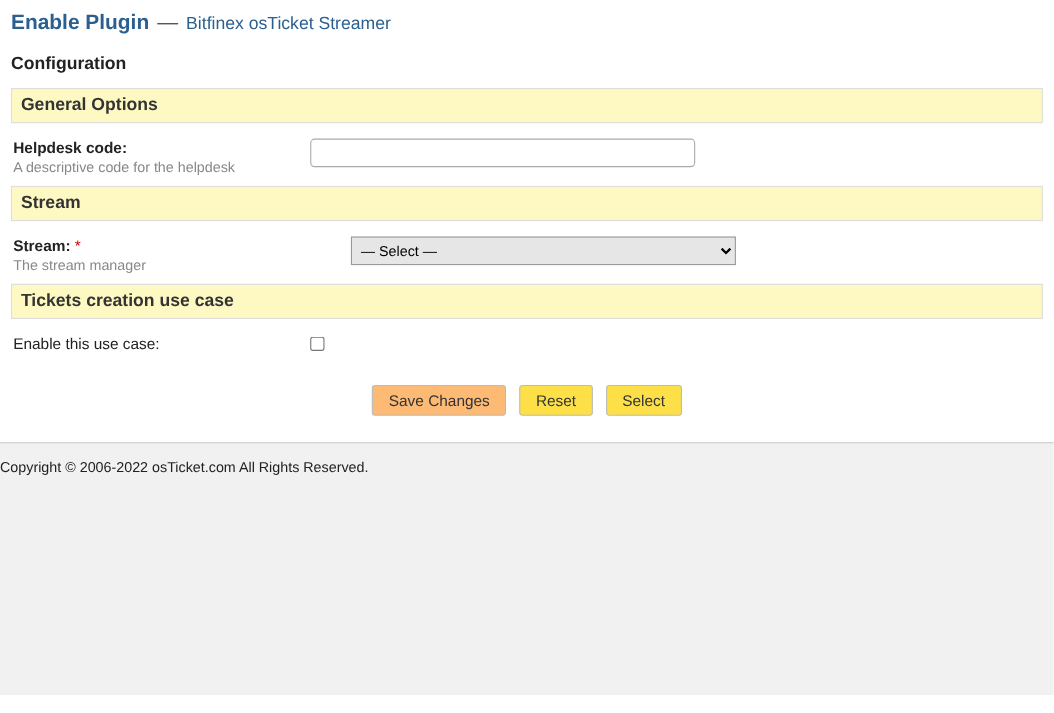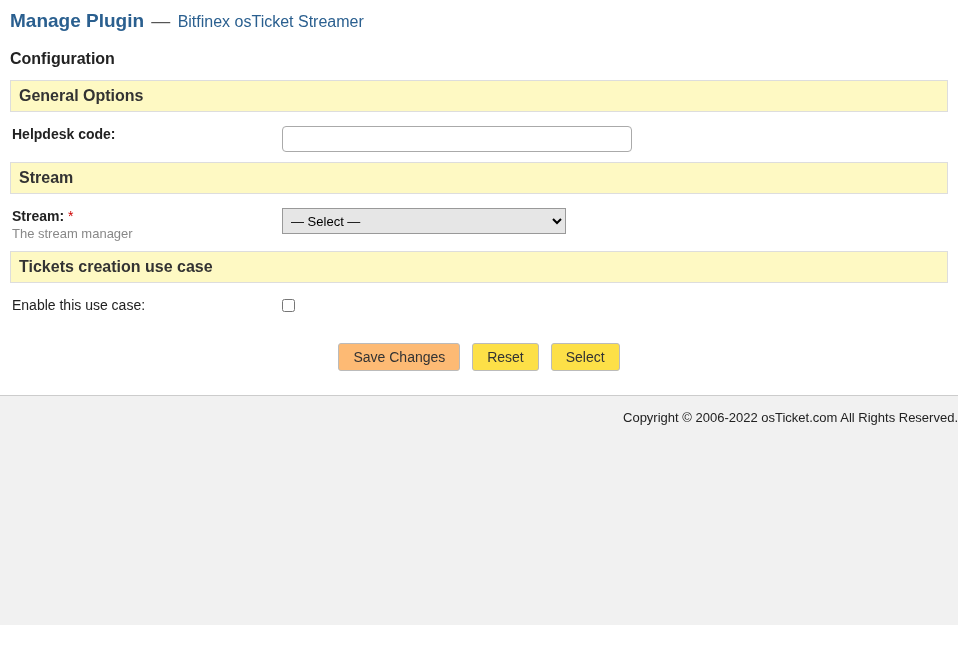--- a/index.html
+++ b/index.html
@@ -73,26 +73,27 @@
     }
     input[type="text"].text-input {
       width: 350px;
       height: 26px;
       border: 1px solid #aaa;
       border-radius: 4px;
       padding: 2px 6px;
       font-size: 14px;
     }
     select.select-input {
-      width: 284px;
+      width: 350px;
       height: 26px;
       border: 1px solid #999;
       background: #e6e6e6;
       font-size: 13px;
       padding: 2px 4px;
+      margin-left: 37px;
     }
     input[type="checkbox"].checkbox-input {
       margin-top: 2px;
     }
     .button-bar {
       text-align: center;
       margin-top: 18px;
       padding-bottom: 14px;
     }
     .btn {
@@ -105,45 +106,46 @@
       color: #333;
       cursor: pointer;
       margin: 0 4px;
     }
     .btn.primary {
       background: #fdba74;
     }
     .footer-area {
       width: 958px;
       background: #f1f1f1;
-      text-align: right;
+      text-align: left;
       font-size: 13px;
       color: #222;
       padding: 14px 0 200px 0;
       border-top: 1px solid #ccc;
     }
   </style>
 </head>
 <body>
 
 <div class="page">
 
   <div class="page-title">
-    <span>Manage Plugin</span>
+    <span>Enable Plugin</span>
     <span class="dash">—</span>
     <span class="plugin-name">Bitfinex osTicket Streamer</span>
   </div>
 
   <div class="subheading">Configuration</div>
 
   <div class="section-header">General Options</div>
 
   <div class="field-row">
     <div class="field-label-col">
       <div class="field-label">Helpdesk code:</div>
+      <div class="field-hint">A descriptive code for the helpdesk</div>
     </div>
     <div class="field-input-col">
       <input type="text" class="text-input" value="" style="">
     </div>
   </div>
 
   <div class="section-header">Stream</div>
 
   <div class="field-row">
     <div class="field-label-col">

